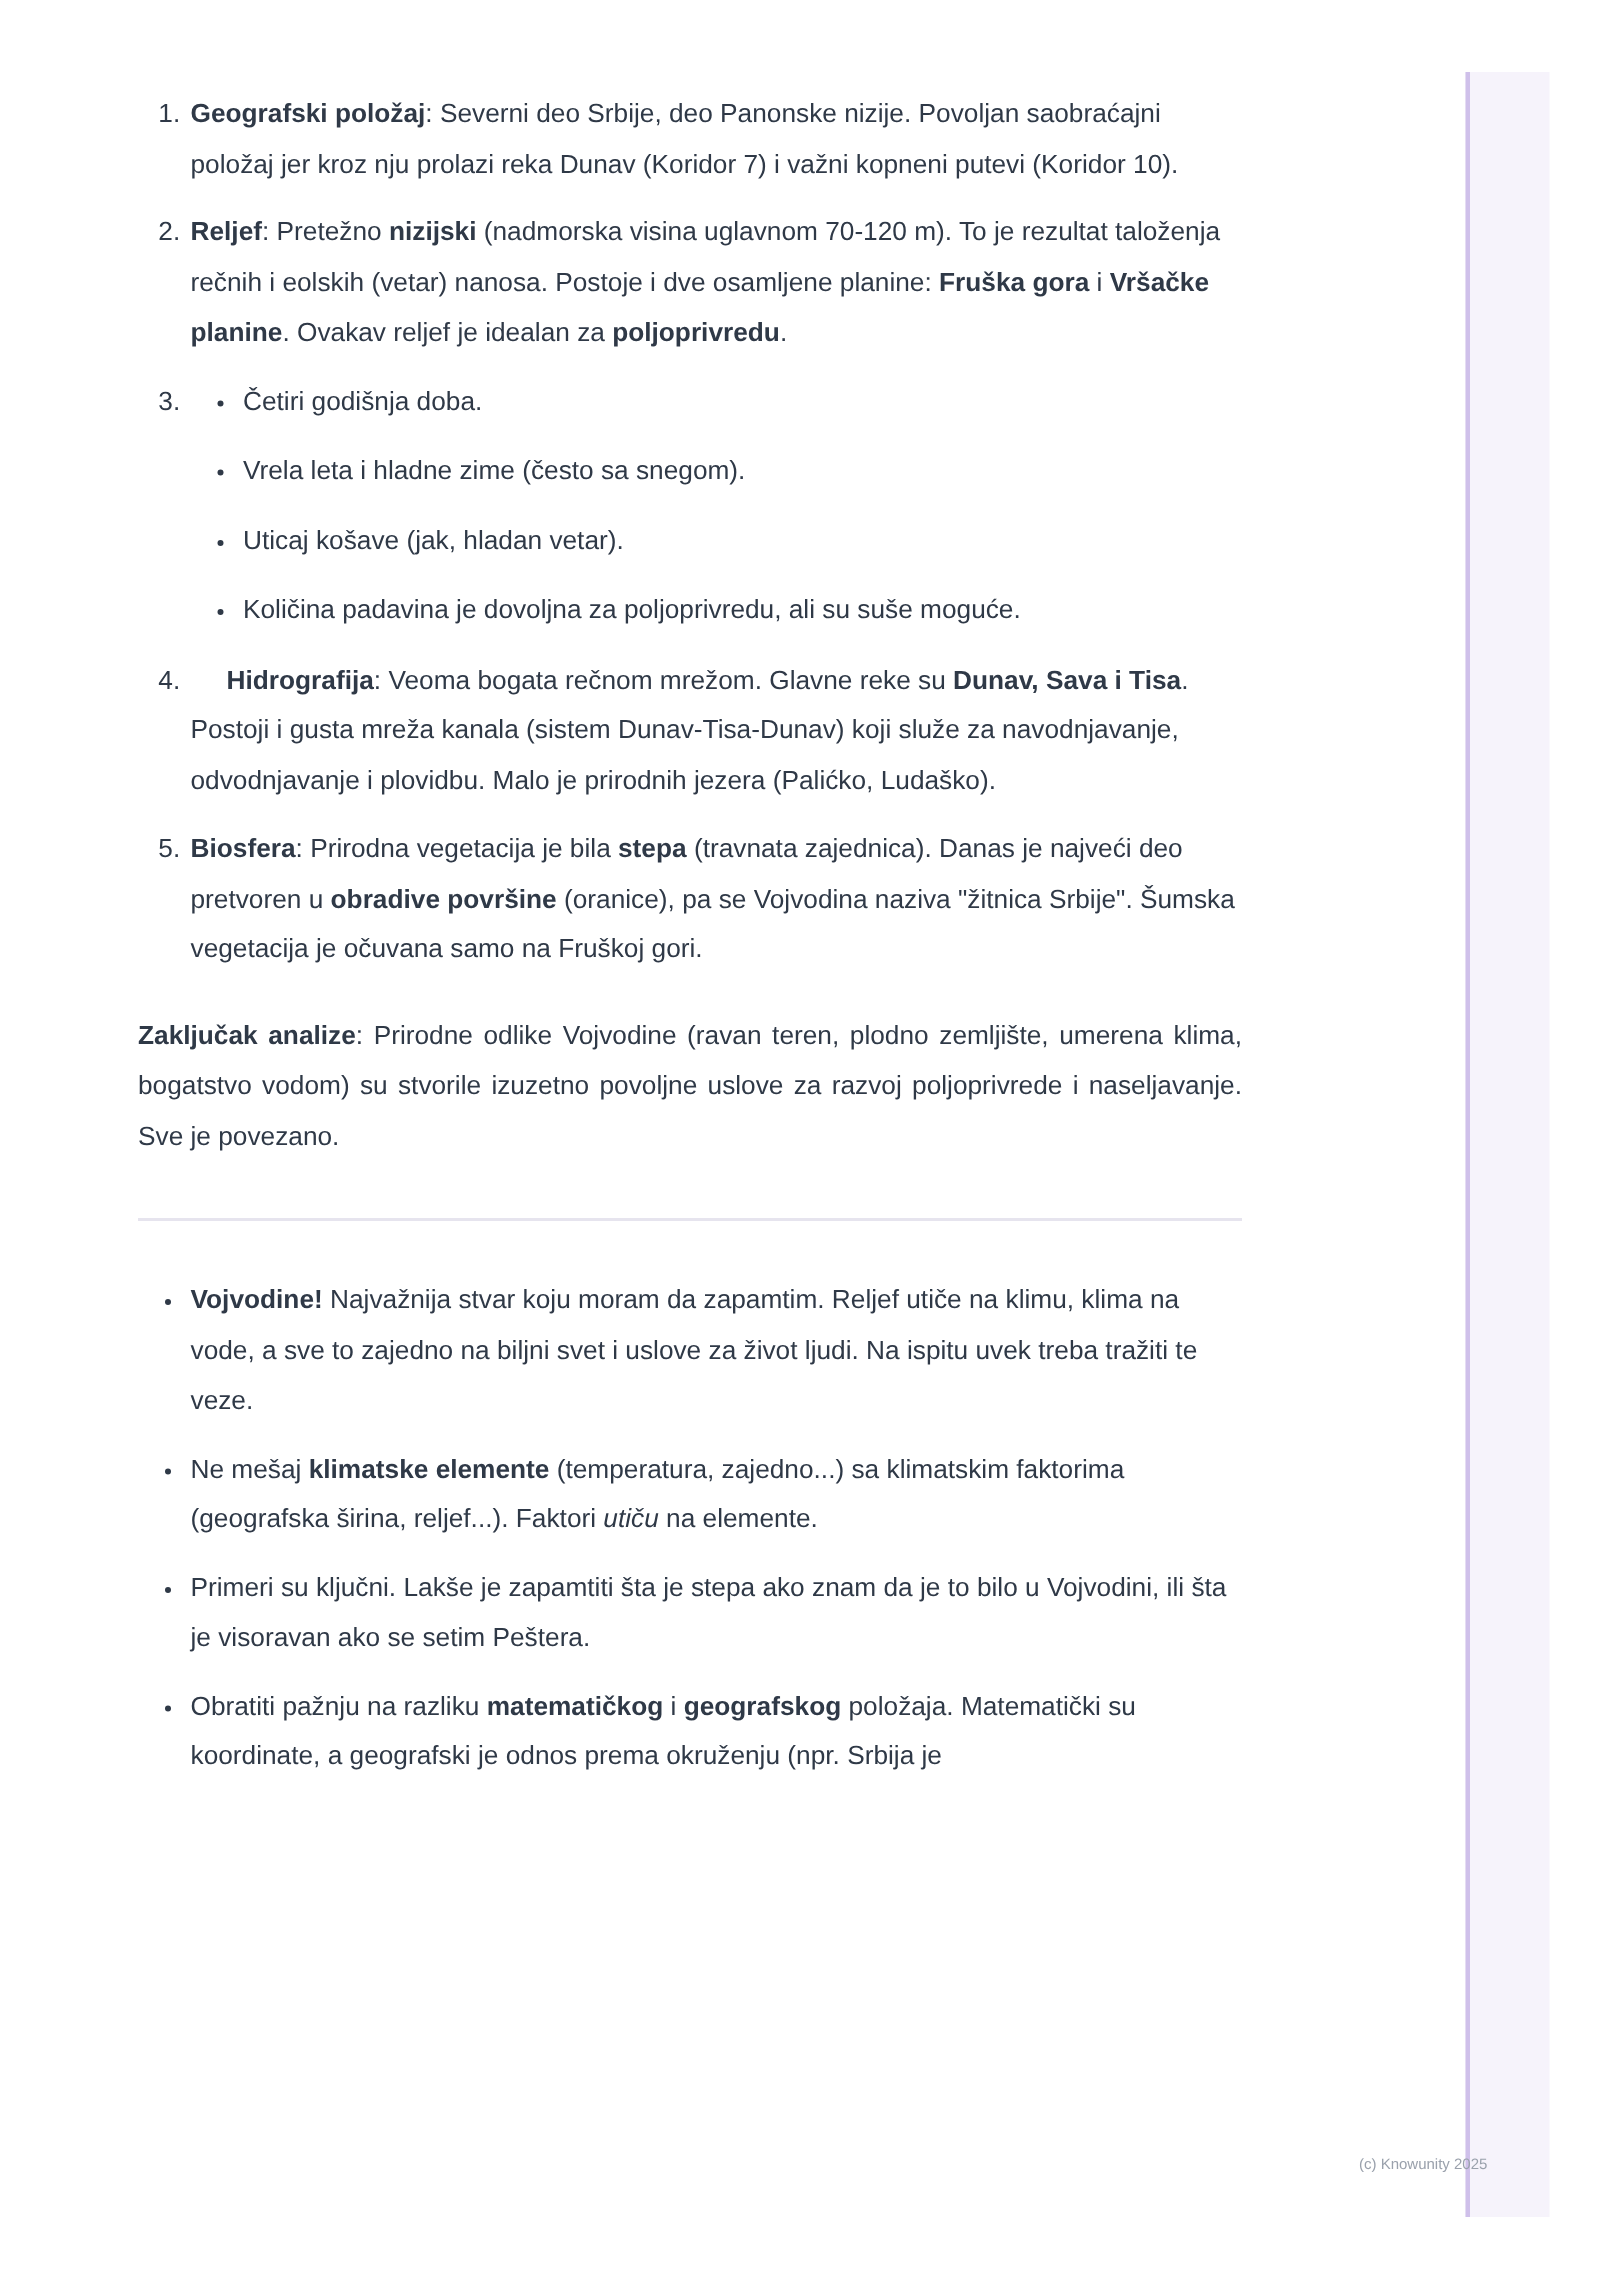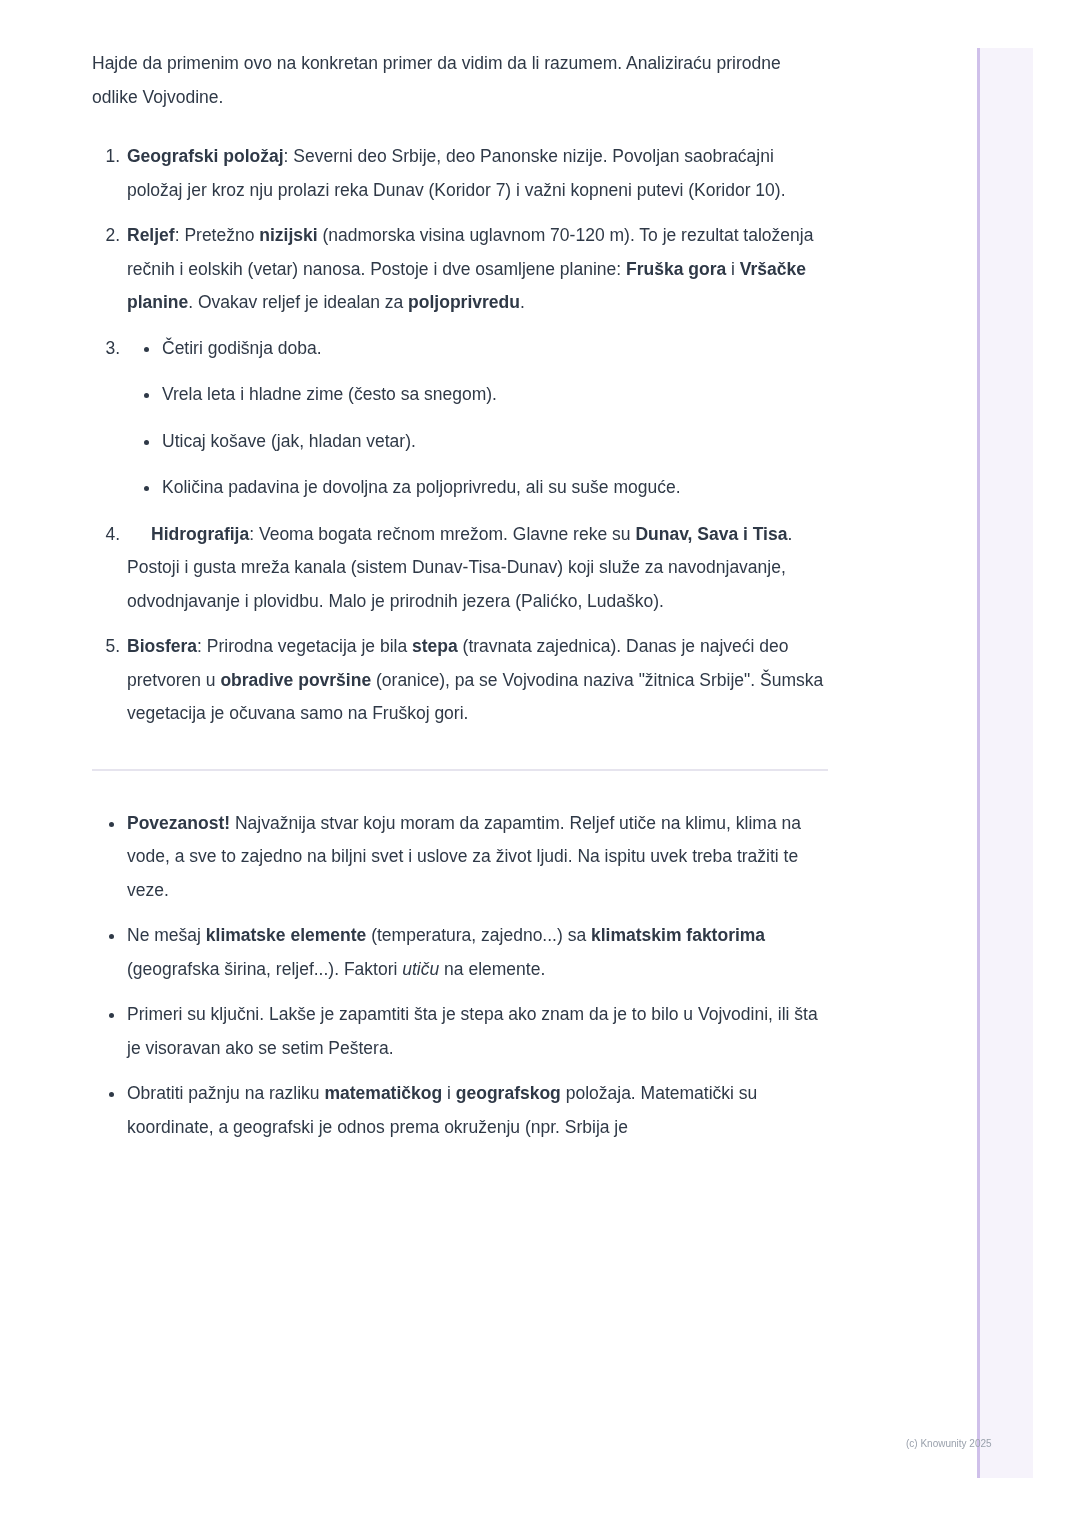--- a/index.html
+++ b/index.html
@@ -74,21 +74,20 @@
     line-height: 16px;
     color: #9aa1ac;
     z-index: 2;
     white-space: nowrap;
   }
 </style>
 </head>
 <body>
 
 <div class="content">
-  <p class="para intro"><span>Hajde da primenim ovo na konkretan primer da vidim da li razumem. Analiziraću prirodne odlike Vojvodine.</span></p>
 
   <ol class="main-list">
       <li>
         <div><span style="font-weight: 700;">Geografski položaj</span><span>: Severni deo Srbije, deo Panonske nizije. Povoljan saobraćajni položaj jer kroz nju prolazi reka Dunav (Koridor 7) i važni kopneni putevi (Koridor 10).</span></div>
       </li>
       <li>
         <div><span style="font-weight: 700;">Reljef</span><span>: Pretežno </span><span style="font-weight: 700;">nizijski</span><span> (nadmorska visina uglavnom 70-120 m). To je rezultat taloženja rečnih i eolskih (vetar) nanosa. Postoje i dve osamljene planine: </span><span style="font-weight: 700;">Fruška gora</span><span> i </span><span style="font-weight: 700;">Vršačke planine</span><span>. Ovakav reljef je idealan za </span><span style="font-weight: 700;">poljoprivredu</span><span>.</span></div>
       </li>
       <li>
         <ul class="sub-list">
@@ -99,30 +98,31 @@
         </ul>
       </li>
       <li>
         <div><span style="font-weight: 700; margin-left: 24px;">Hidrografija</span><span>: Veoma bogata rečnom mrežom. Glavne reke su </span><span style="font-weight: 700;">Dunav, Sava i Tisa</span><span>. Postoji i gusta mreža kanala (sistem Dunav-Tisa-Dunav) koji služe za navodnjavanje, odvodnjavanje i plovidbu. Malo je prirodnih jezera (Palićko, Ludaško).</span></div>
       </li>
       <li>
         <div><span style="font-weight: 700;">Biosfera</span><span>: Prirodna vegetacija je bila </span><span style="font-weight: 700;">stepa</span><span> (travnata zajednica). Danas je najveći deo pretvoren u </span><span style="font-weight: 700;">obradive površine</span><span> (oranice), pa se Vojvodina naziva "žitnica Srbije". Šumska vegetacija je očuvana samo na Fruškoj gori.</span></div>
       </li>
     </ol>
 
+  <p class="para conclusion"><span style="font-weight: 700;">Zaključak analize</span><span>: Prirodne odlike Vojvodine (ravan teren, plodno zemljište, umerena klima, bogatstvo vodom) su stvorile izuzetno povoljne uslove za razvoj poljoprivrede i naseljavanje. Sve je povezano.</span></p>
 
   <hr class="section-divider">
 
 
   <ul class="notes-list">
       <li>
-        <div><span style="font-weight: 700;">Povezanost!</span><span> Najvažnija stvar koju moram da zapamtim. Reljef utiče na klimu, klima na vode, a sve to zajedno na biljni svet i uslove za život ljudi. Na ispitu uvek treba tražiti te veze.</span></div>
+        <div><span style="font-weight: 700;">Vojvodine!</span><span> Najvažnija stvar koju moram da zapamtim. Reljef utiče na klimu, klima na vode, a sve to zajedno na biljni svet i uslove za život ljudi. Na ispitu uvek treba tražiti te veze.</span></div>
       </li>
       <li>
-        <div><span>Ne mešaj </span><span style="font-weight: 700;">klimatske elemente</span><span> (temperatura, zajedno...) sa </span><span style="font-weight: 700;">klimatskim faktorima</span><span> (geografska širina, reljef...). Faktori </span><span style="font-style: italic;">utiču</span><span> na elemente.</span></div>
+        <div><span>Ne mešaj </span><span style="font-weight: 700;">klimatske elemente</span><span> (temperatura, zajedno...) sa </span><span style="font-weight: 400;">klimatskim faktorima</span><span> (geografska širina, reljef...). Faktori </span><span style="font-style: italic;">utiču</span><span> na elemente.</span></div>
       </li>
       <li>
         <div><span>Primeri su ključni. Lakše je zapamtiti šta je stepa ako znam da je to bilo u Vojvodini, ili šta je visoravan ako se setim Peštera.</span></div>
       </li>
       <li>
         <div><span>Obratiti pažnju na razliku </span><span style="font-weight: 700;">matematičkog</span><span> i </span><span style="font-weight: 700; text-align: right;">geografskog</span><span> položaja. Matematički su koordinate, a geografski je odnos prema okruženju (npr. Srbija je</span></div>
       </li>
     </ul>
 </div>
 

